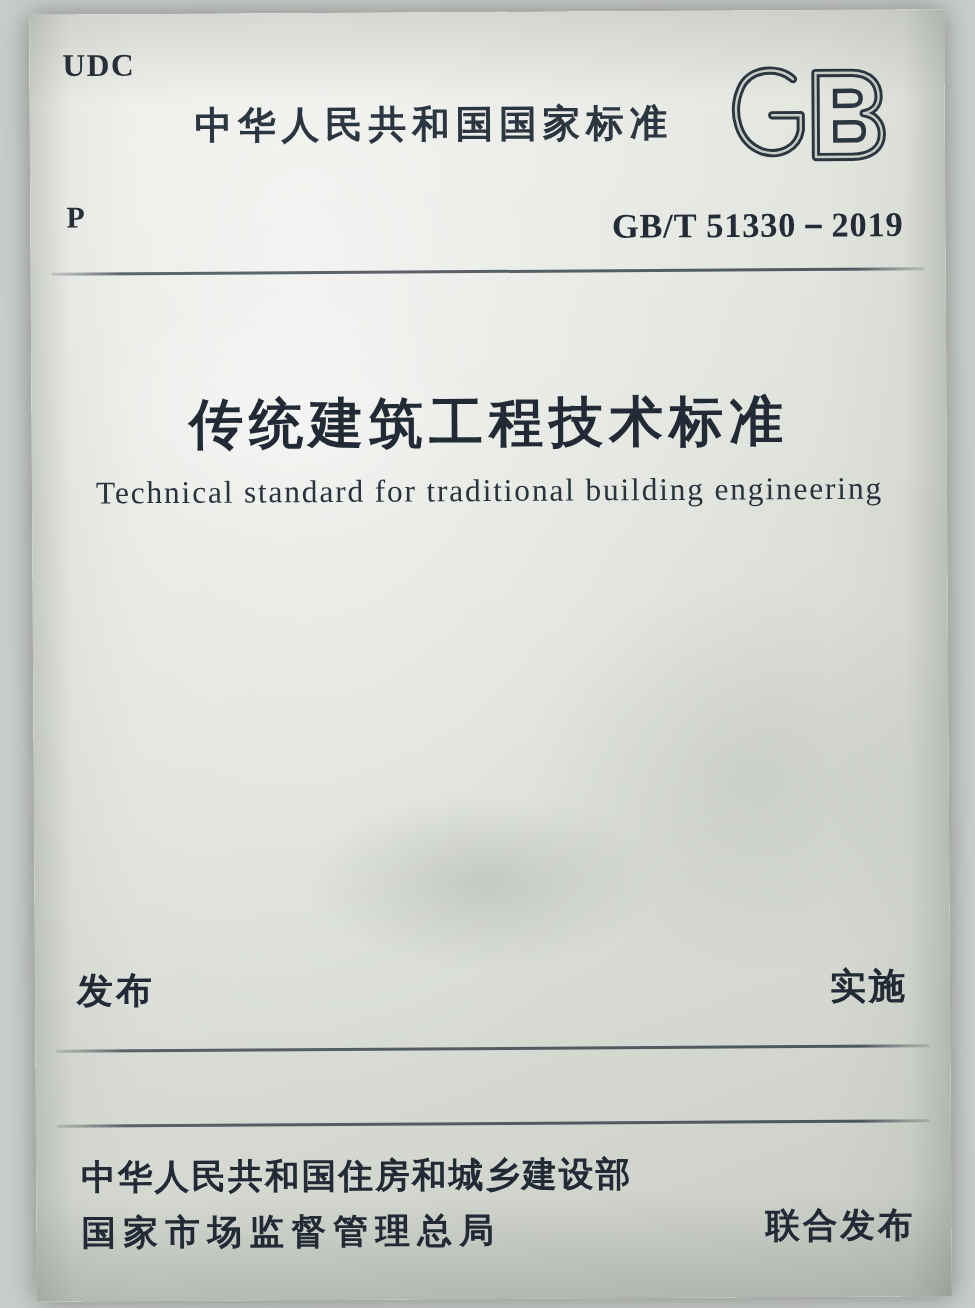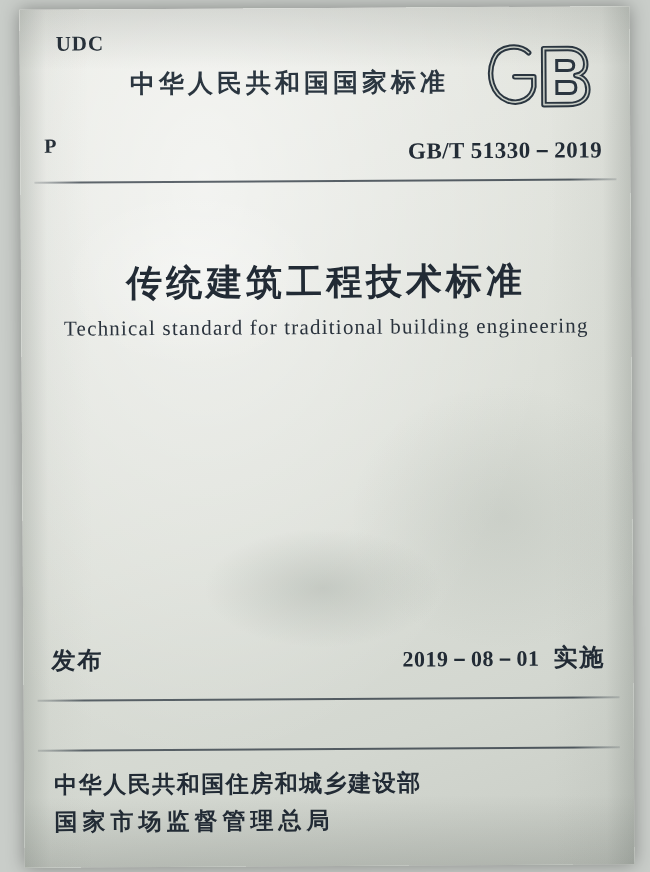--- a/index.html
+++ b/index.html
@@ -55,21 +55,21 @@
     background: radial-gradient(ellipse, rgba(160,168,160,0.25), rgba(160,168,160,0) 72%);
   }
   .blotch3 {
     left: 40px; top: 180px; width: 260px; height: 180px;
     background: radial-gradient(ellipse, rgba(255,255,255,0.35), rgba(255,255,255,0) 70%);
   }
 
   
   .udc {
     position: absolute;
-    left: 36px;
+    left: 22px;
     top: 22px;
     font-family: "Liberation Serif", serif;
     font-weight: bold;
     font-size: 21px;
     letter-spacing: 1px;
     color: #273039;
   }
   .p-mark {
     position: absolute;
     left: 24px;
@@ -244,28 +244,28 @@
     <div class="title-cn">传统建筑工程技术标准</div>
     <div class="title-en">Technical standard for traditional building engineering</div>
 
     <div class="rule rule-bottom"></div>
 
     <div class="date-row">
       <div class="date-group">
         <span class="date-word">发布</span>
       </div>
       <div class="date-group">
-        <span class="date-val">2019－08－01</span>
         <span class="date-word">实施</span>
       </div>
     </div>
 
     <div class="rule rule-footer"></div>
 
     <div class="publisher">
       <div class="pub-lines">
         <div class="pub-line">中华人民共和国住房和城乡建设部</div>
         <div class="pub-line spaced">国家市场监督管理总局</div>
       </div>
+      <div class="joint">联合发布</div>
     </div>
 
   </div>
 </div>
 
 </body></html>

